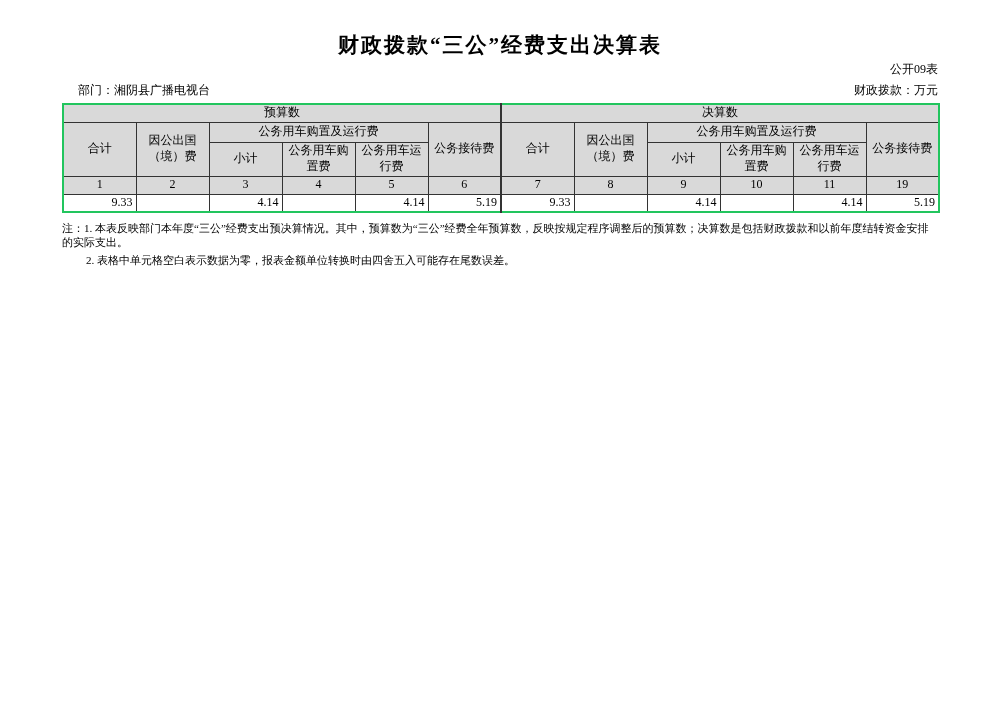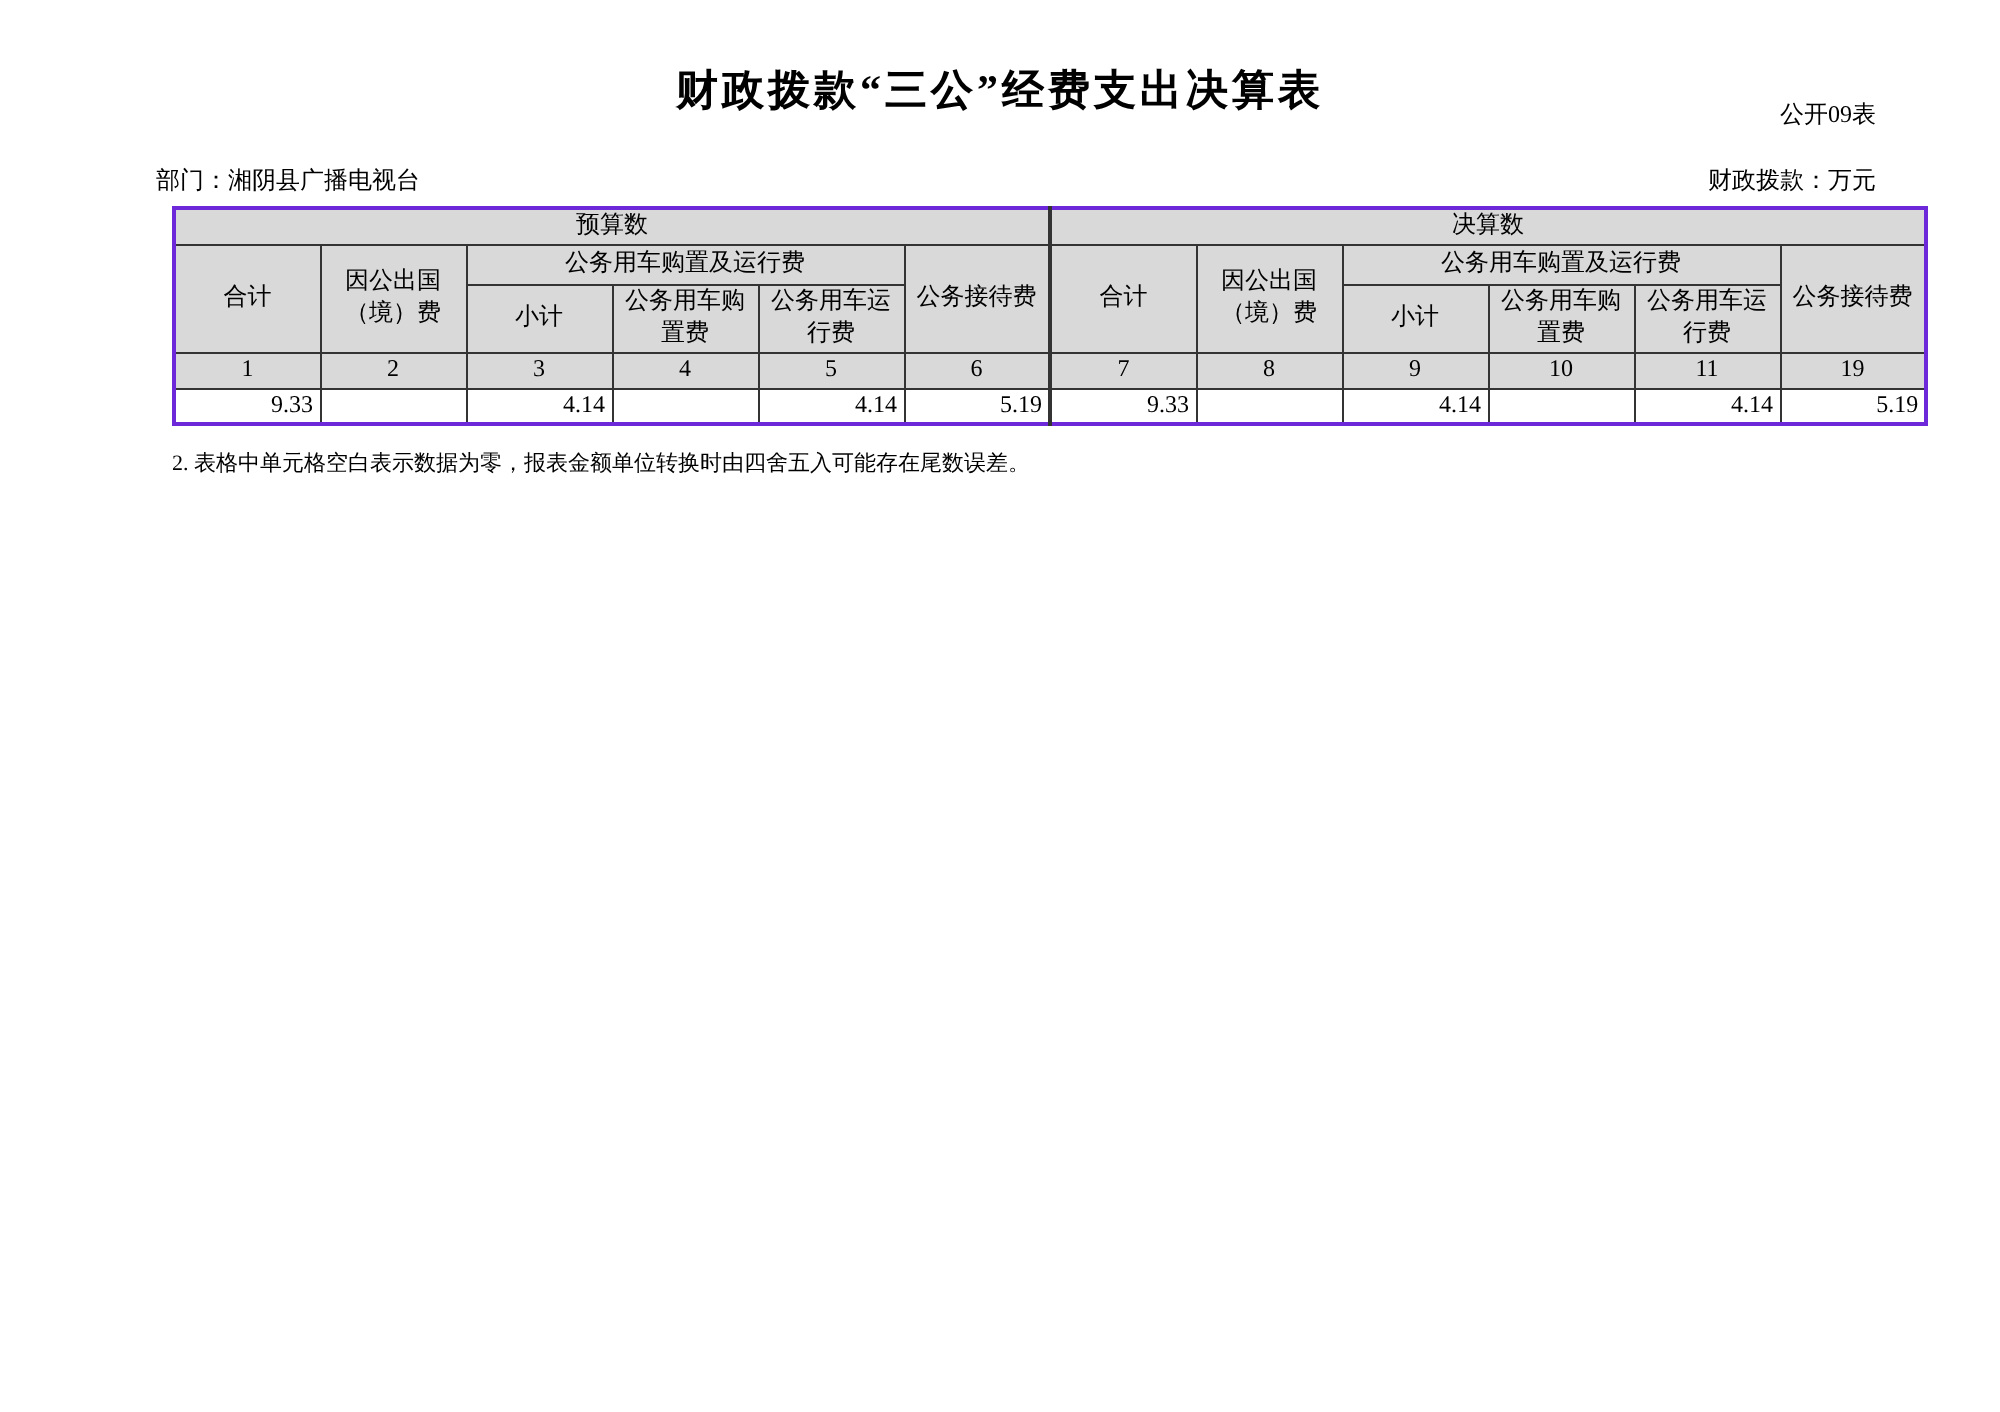--- a/index.html
+++ b/index.html
@@ -15,40 +15,39 @@
     position: absolute;
     top: 31px; left: 0;
     width: 1000px;
     text-align: center;
     font-size: 21px;
     font-weight: bold;
     letter-spacing: 2px;
   }
   .form-no {
     position: absolute;
-    top: 49px; left: 62px; right: 62px;
+    top: 61px; left: 62px; right: 62px;
     text-align: right;
     font-size: 12px;
   }
   .meta-row {
     position: absolute;
     top: 82px; left: 62px; right: 62px;
     display: flex;
     justify-content: space-between;
     font-size: 12px;
     margin-left: 16px;
   }
   table.fiscal {
     position: absolute;
     top: 103px; left: 62px;
     width: 876px;
     table-layout: fixed;
     border-collapse: collapse;
-    border: 2px solid #6d28d9;
-    margin-left: 24px;
+    border: 2px solid #22c55e;
   }
   table.fiscal col { width: 73px; }
   table.fiscal th, table.fiscal td {
     border: 1px solid #333333;
     font-size: 12px;
     font-weight: normal;
     line-height: 1.3;
     vertical-align: middle;
   }
   table.fiscal th {
@@ -149,14 +148,15 @@
     <td></td>
     <td>4.14</td>
     <td></td>
     <td>4.14</td>
     <td>5.19</td>
   </tr>
 </tbody>
   </table>
 
 <div class="notes">
+  <div class="note-1">注：1. 本表反映部门本年度“三公”经费支出预决算情况。其中，预算数为“三公”经费全年预算数，反映按规定程序调整后的预算数；决算数是包括财政拨款和以前年度结转资金安排的实际支出。</div>
   <div class="note-2">2. 表格中单元格空白表示数据为零，报表金额单位转换时由四舍五入可能存在尾数误差。</div>
 </div>
 
 </body></html>

